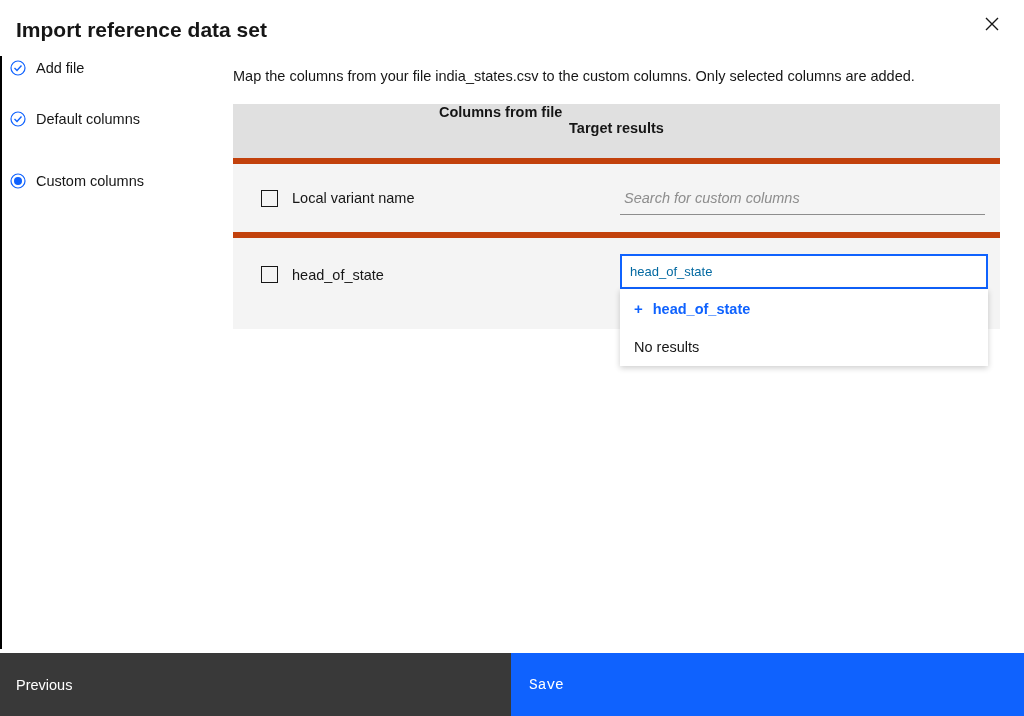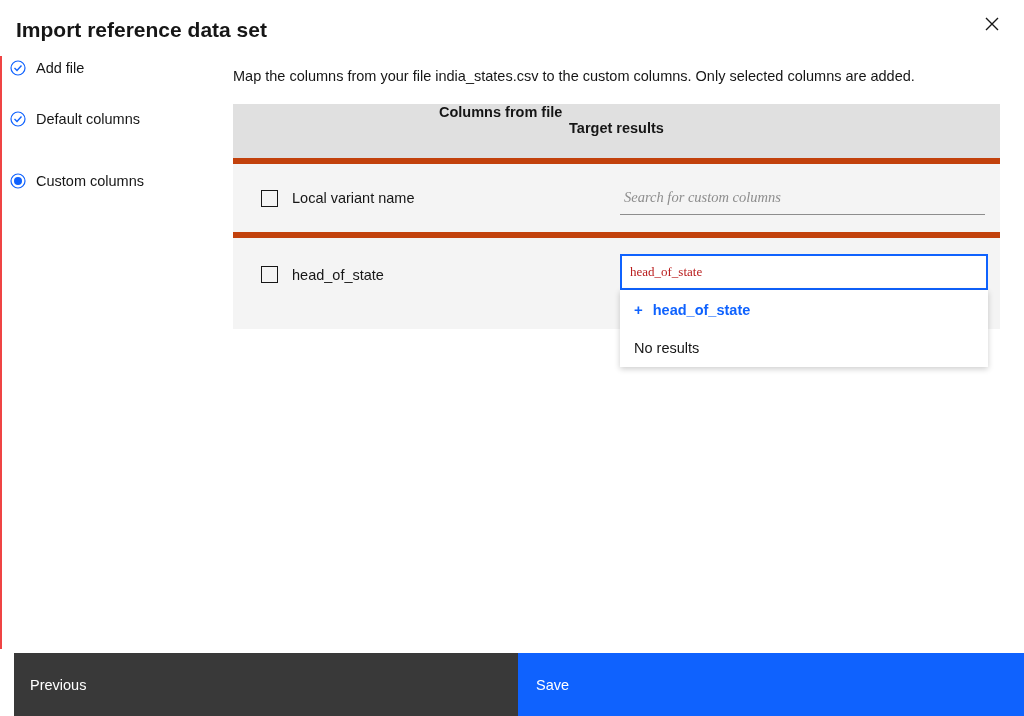--- a/index.html
+++ b/index.html
@@ -36,21 +36,21 @@
       margin-right: 6px;
     }
 
     .body {
       display: flex;
       height: 593px;
     }
 
     .sidebar {
       width: 217px;
-      border-left: 2px solid #ef4444;
+      border-left: 2px solid #000000;
       padding-top: 4px;
     }
     .sidebar-item {
       display: flex;
       align-items: center;
       padding: 0 0 0 8px;
       height: 62px;
       gap: 10px;
     }
     .sidebar-item:first-child { height: 28px; align-items: flex-start; }
@@ -136,23 +136,23 @@
       flex: 1;
       padding-right: 10px;
     }
     .search-input {
       width: 365px;
       border: none;
       border-bottom: 1px solid #8d8d8d;
       background: transparent;
       padding: 8px 4px;
       font-size: 14.5px;
-      color: #b91c1c;
+      color: #0369a1;
       outline: none;
-      font-family: Liberation Serif, serif;
+      font-family: Liberation Sans, sans-serif;
     }
     .search-input::placeholder {
       color: #8d8d8d;
       font-style: italic;
     }
     .search-input.active {
       border: 2px solid #0f62fe;
       background: #fff;
       padding: 8px 8px;
       font-size: 13px;
@@ -195,21 +195,21 @@
     .trow-last {
       height: 97px;
       align-items: flex-start;
     }
     .trow-last .td-left { padding-top: 28px; }
     .trow-last .td-right { padding-top: 16px; }
 
     .footer {
       position: absolute;
       bottom: 0;
-      left: 14px;
+      left: 0;
       right: 0;
       display: flex;
       height: 63px;
     }
     .btn-prev {
       flex: 1;
       background: #393939;
       color: #fff;
       border: none;
       text-align: left;
@@ -220,21 +220,21 @@
     }
     .btn-save {
       flex: 1;
       background: #0f62fe;
       color: #fff;
       border: none;
       text-align: left;
       padding-left: 18px;
       font-size: 14.5px;
       cursor: pointer;
-      font-family: Liberation Sans, sans-serif;
+      font-family: Liberation Mono, monospace;
     }
   </style>
 </head>
 <body>
 
 <div class="header">
   <div class="header-title">Import reference data set</div>
   <div class="close-btn">
     <svg width="16" height="16" viewBox="0 0 16 16">
         <path d="M2 2 L14 14 M14 2 L2 14" stroke="#161616" stroke-width="1.4" fill="none"></path>

